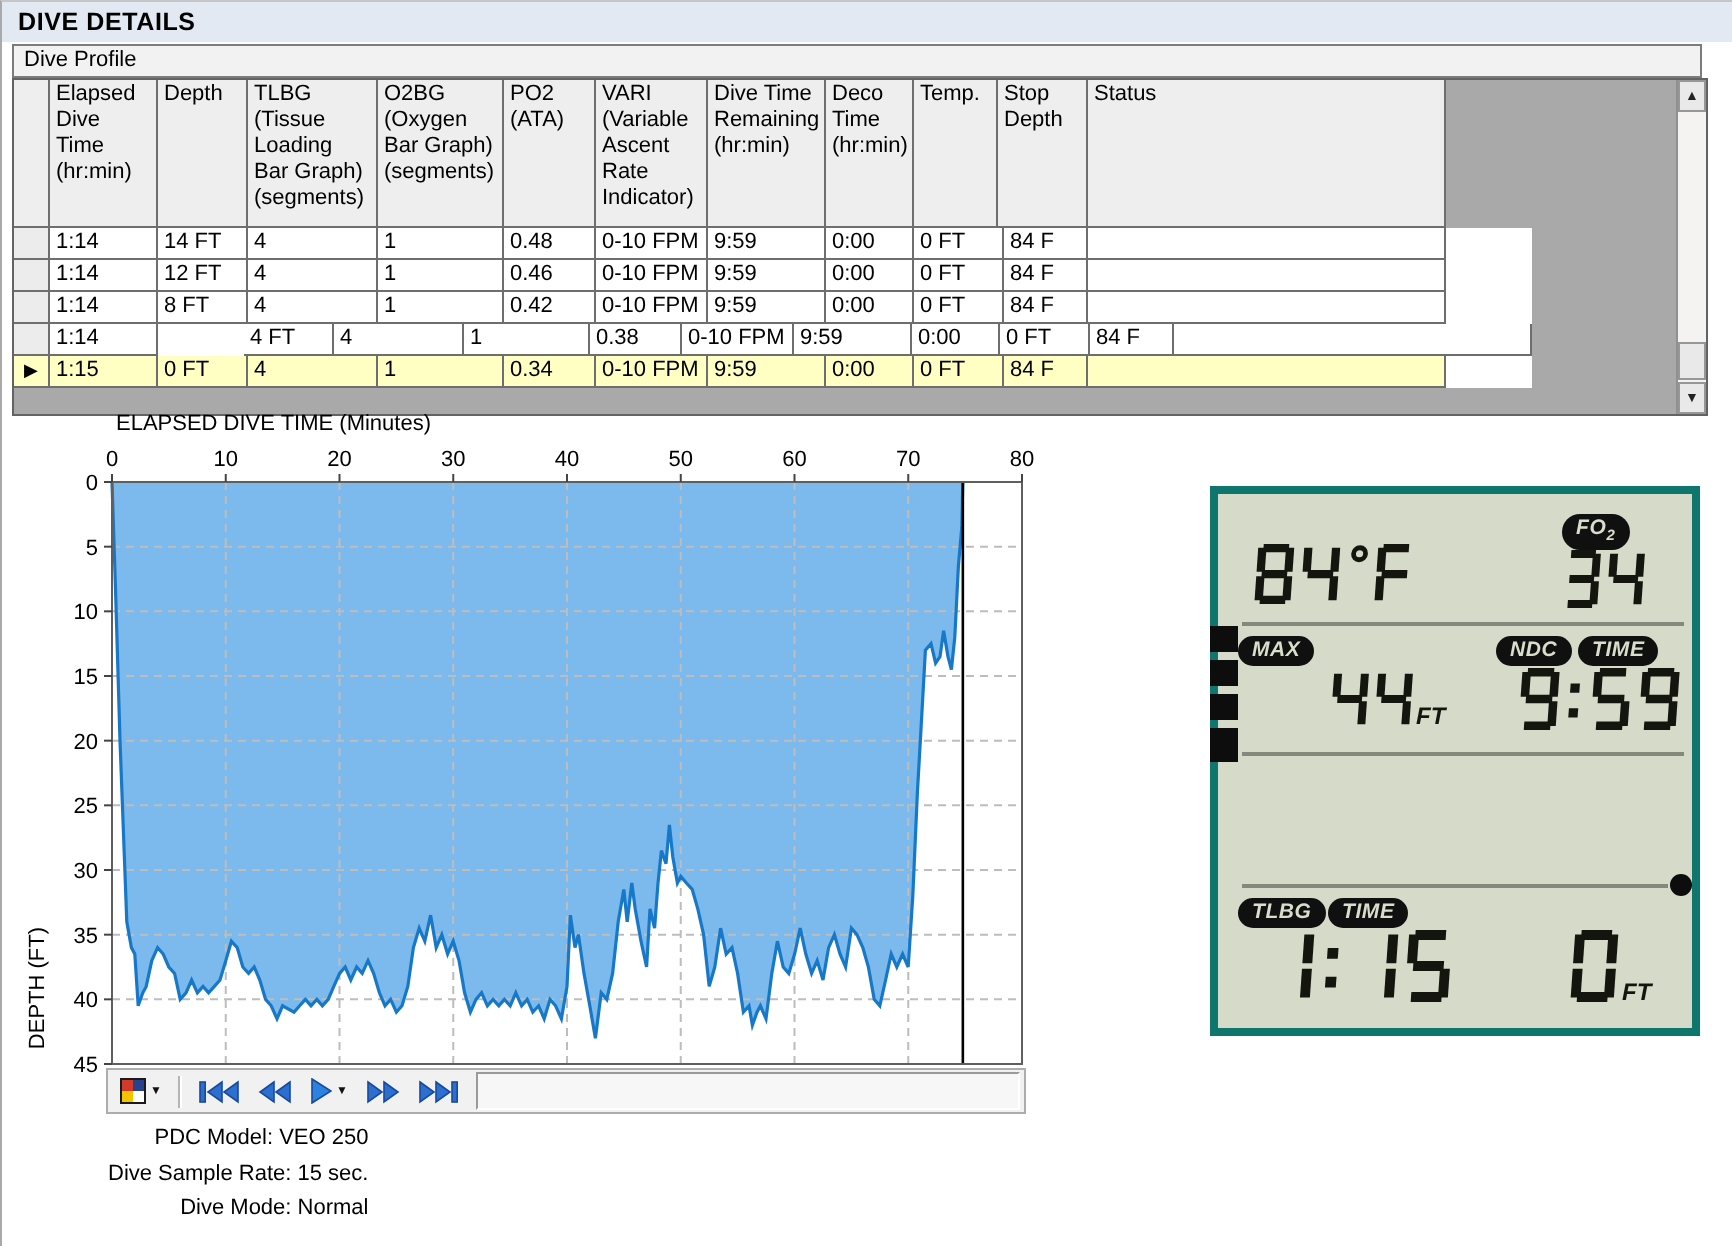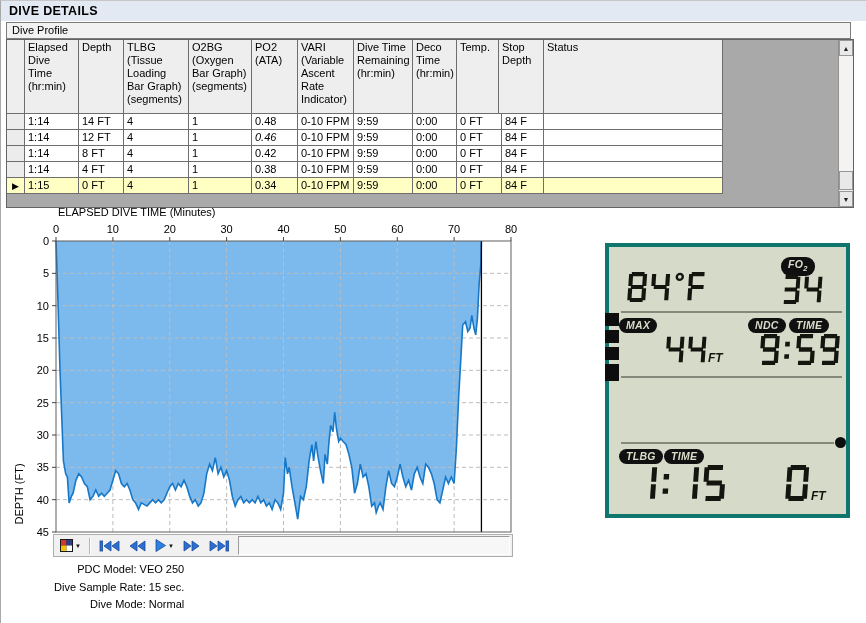--- a/index.html
+++ b/index.html
@@ -98,21 +98,21 @@
           <div class="cell" style="width: 45px;">0 FT</div>
           <div class="cell" style="width: 42px;">84 F</div>
           <div class="cell" style="width: 179px;"></div>
         </div>
         <div class="trow">
           <div class="cell selcol"></div>
           <div class="cell" style="width: 54px;">1:14</div>
           <div class="cell" style="width: 45px;">12 FT</div>
           <div class="cell" style="width: 65px;">4</div>
           <div class="cell" style="width: 63px;">1</div>
-          <div class="cell" style="width: 46px; font-style: italic;">0.46</div>
+          <div class="cell" style="width: 46px;">0.46</div>
           <div class="cell" style="width: 56px;">0-10 FPM</div>
           <div class="cell" style="width: 59px;">9:59</div>
           <div class="cell" style="width: 44px;">0:00</div>
           <div class="cell" style="width: 45px;">0 FT</div>
           <div class="cell" style="width: 42px;">84 F</div>
           <div class="cell" style="width: 179px;"></div>
         </div>
         <div class="trow">
           <div class="cell selcol"></div>
           <div class="cell" style="width: 54px;">1:14</div>
@@ -123,21 +123,21 @@
           <div class="cell" style="width: 56px;">0-10 FPM</div>
           <div class="cell" style="width: 59px;">9:59</div>
           <div class="cell" style="width: 44px;">0:00</div>
           <div class="cell" style="width: 45px;">0 FT</div>
           <div class="cell" style="width: 42px;">84 F</div>
           <div class="cell" style="width: 179px;"></div>
         </div>
         <div class="trow">
           <div class="cell selcol"></div>
           <div class="cell" style="width: 54px;">1:14</div>
-          <div class="cell" style="width: 45px;">4 FT</div>
+          <div class="cell" style="width: 45px; margin-left: 43px;">4 FT</div>
           <div class="cell" style="width: 65px;">4</div>
           <div class="cell" style="width: 63px;">1</div>
           <div class="cell" style="width: 46px;">0.38</div>
           <div class="cell" style="width: 56px;">0-10 FPM</div>
           <div class="cell" style="width: 59px;">9:59</div>
           <div class="cell" style="width: 44px;">0:00</div>
           <div class="cell" style="width: 45px;">0 FT</div>
           <div class="cell" style="width: 42px;">84 F</div>
           <div class="cell" style="width: 179px;"></div>
         </div>

